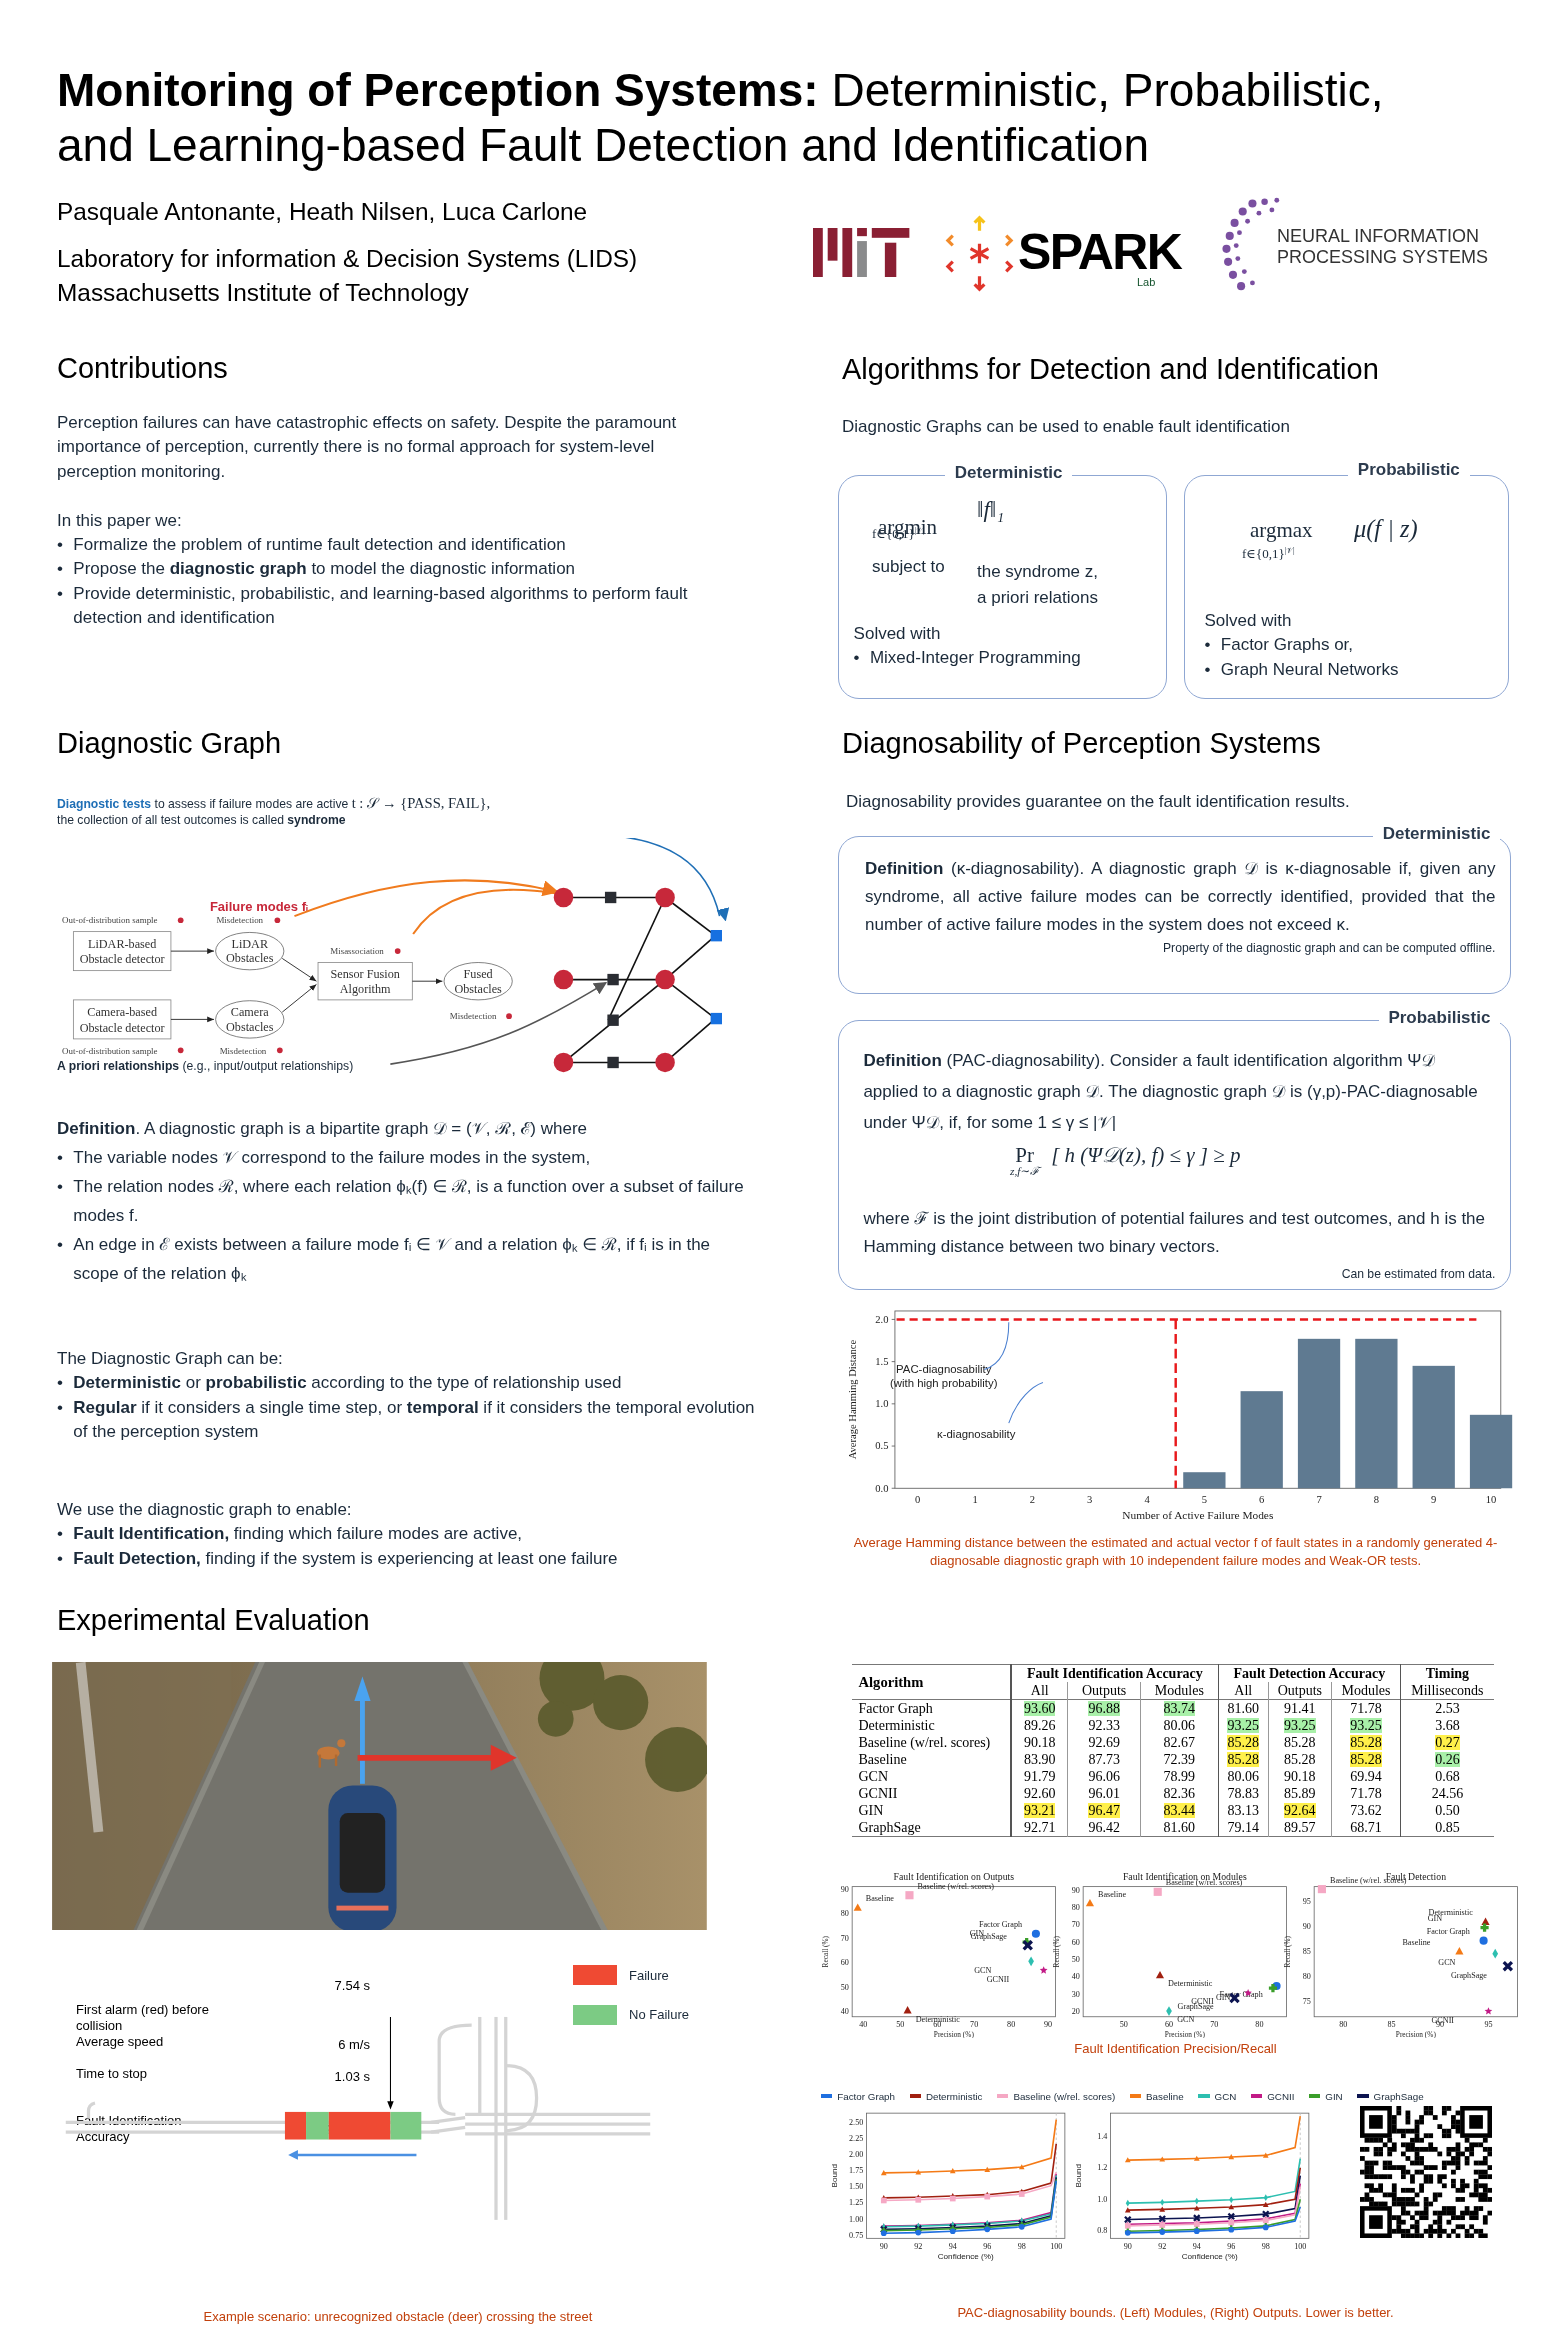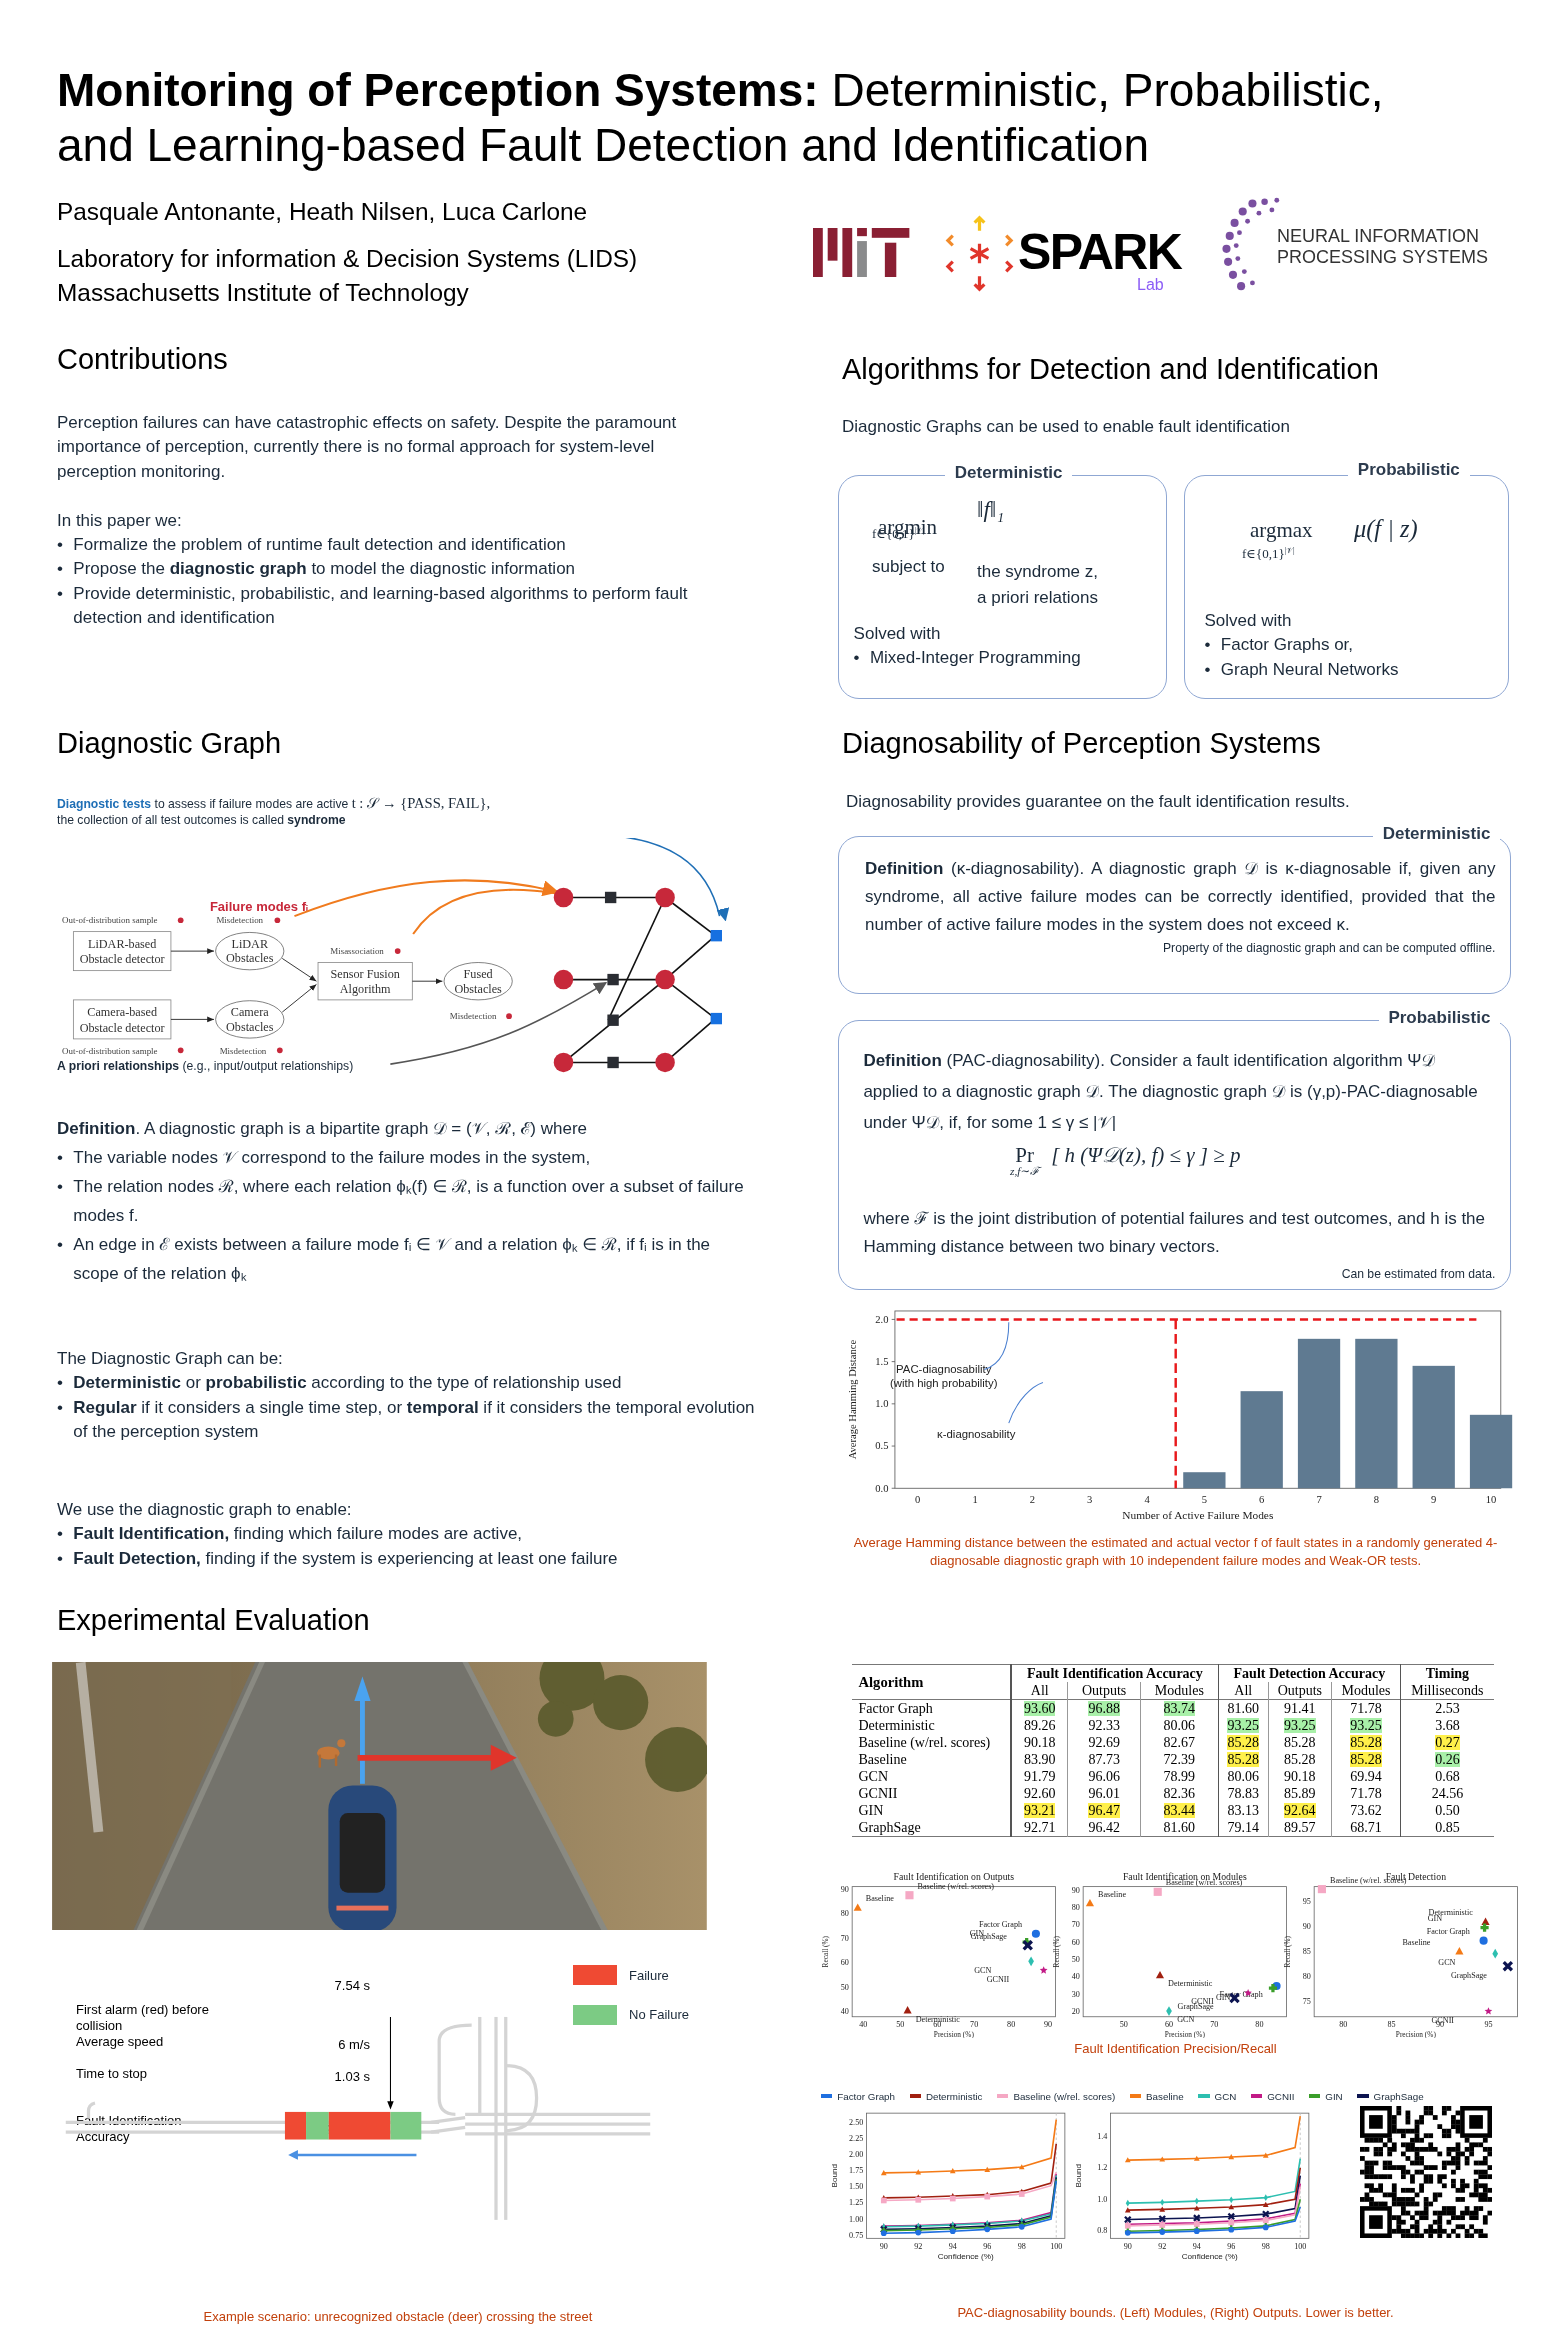--- a/index.html
+++ b/index.html
@@ -55,21 +55,21 @@
 </div>
 <div class="abs" style="left:943px;top:213px;width:244px;height:81px;">
   <svg width="73" height="81" viewBox="0 0 90 100" style="position:absolute;left:0;top:0;">
     <path d="M45 6 L45 22 M39 12 L45 6 L51 12" stroke="#f6c21a" stroke-width="4" fill="none"></path>
     <path d="M12 28 L6 34 L12 40 M78 28 L84 34 L78 40" stroke="#f28b2b" stroke-width="4" fill="none"></path>
     <path d="M12 60 L6 66 L12 72 M78 60 L84 66 L78 72" stroke="#e0352b" stroke-width="4" fill="none"></path>
     <path d="M45 78 L45 94 M39 88 L45 94 L51 88" stroke="#e0352b" stroke-width="4" fill="none"></path>
     <path d="M45 38 L45 62 M34 44 L56 56 M56 44 L34 56" stroke="#e0352b" stroke-width="4"></path>
   </svg>
   <div style="position:absolute;left:75px;top:9.8px;font-size:50px;font-weight:bold;letter-spacing:-1.6px;color:#000;">SPARK</div>
-  <div style="position:absolute;left:194px;top:63px;font-size:16px;color:#8b5cf6;">Lab</div>
+  <div style="position:absolute;left:194px;top:63px;font-size:11px;color:#14532d;">Lab</div>
 </div>
 <div class="abs" style="left:1220px;top:195px;width:301px;height:98px;">
   <svg width="73" height="98" viewBox="0 0 90 120" style="position:absolute;left:0;top:0;">
     <g fill="#7a4fa0">
       <circle cx="40" cy="10" r="5"></circle>
         <circle cx="55" cy="8" r="4"></circle>
         <circle cx="28" cy="20" r="5"></circle>
         <circle cx="48" cy="22" r="3"></circle>
       <circle cx="18" cy="34" r="5"></circle>
         <circle cx="34" cy="32" r="3"></circle>
@@ -86,21 +86,21 @@
       <circle cx="64" cy="18" r="3"></circle>
         <circle cx="70" cy="6" r="3"></circle>
     </g>
   </svg>
   <div style="position:absolute;left:57px;top:31px;font-size:18px;line-height:21px;color:#333;">
     <div>NEURAL INFORMATION</div>
     <div>PROCESSING SYSTEMS</div>
   </div>
 </div>
 
-<h2 style="left:57px;top:343px;">Contributions</h2>
+<h2 style="left:57px;top:352px;">Contributions</h2>
 <div class="txt" style="left:57px;top:411px;width:651px;">
   <p>Perception failures can have catastrophic effects on safety. Despite the paramount importance of perception, currently there is no formal approach for system-level perception monitoring.</p>
   <p style="margin-top:24.4px;">In this paper we:</p>
   <ul>
     <li><span>Formalize the problem of runtime fault detection and identification</span></li>
     <li><span>Propose the </span><b>diagnostic graph</b><span> to model the diagnostic information</span></li>
     <li><span>Provide deterministic, probabilistic, and learning-based algorithms to perform fault detection and identification</span></li>
   </ul>
 </div>
 

